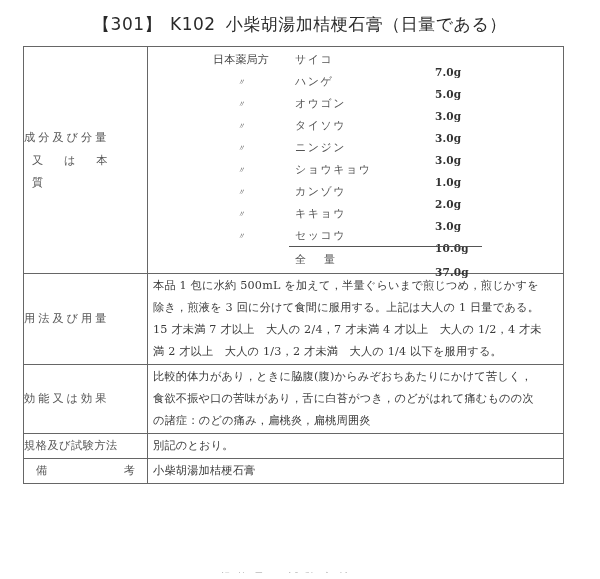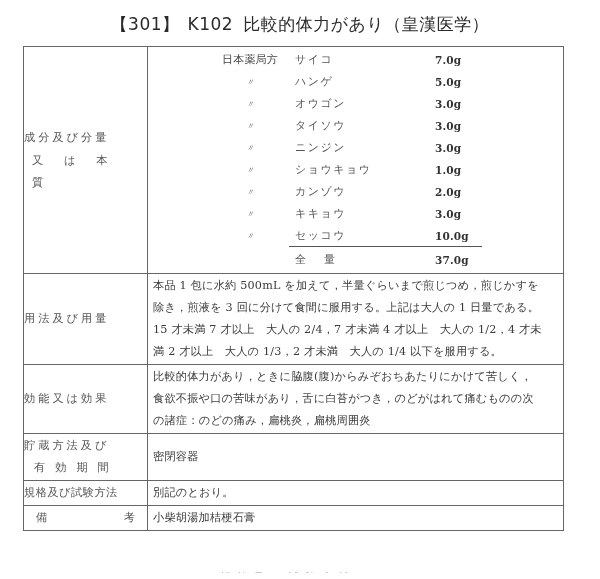--- a/index.html
+++ b/index.html
@@ -63,21 +63,21 @@
     }
     .ingr-row {
       position: absolute;
       left: 0;
       height: 22px;
       width: 100%;
       font-size: 11px;
     }
     .ingr-src {
       position: absolute;
-      left: 64px;
+      left: 55px;
       width: 66px;
       text-align: center;
       color: #444;
     }
     .ingr-src.ditto {
       font-style: italic;
       font-size: 9px;
       color: #666;
     }
     .ingr-name {
@@ -87,20 +87,21 @@
       color: #555;
     }
     .ingr-amt {
       position: absolute;
       left: 282px;
       width: 50px;
       text-align: left;
       color: #333;
       font-weight: bold;
       font-size: 10.5px;
+      margin-top: 12px;
     }
     .total-line {
       position: absolute;
       left: 136px;
       top: 198px;
       width: 193px;
       border-top: 1.4px solid #555;
     }
     .total-name { letter-spacing: 18px; }
     .footer-cut {
@@ -112,21 +113,21 @@
       overflow: hidden;
       color: #999;
       font-size: 11px;
       letter-spacing: 6px;
     }
   </style>
 </head>
 <body>
 
 <div class="title">
-  <span>【301】</span><span class="code">K102</span><span>比較的体力があり（皇漢医学）</span>
+  <span>【301】</span><span class="code">K102</span><span>小柴胡湯加桔梗石膏（日量である）</span>
 </div>
 
 <table class="mono">
   <tbody>
       <tr style="height:226px;">
     <td class="label">
       <div>成分及び分量</div>
       <div style="letter-spacing:9px;padding-left:8px;font-family:Liberation Serif, serif;">又 は 本 質</div>
     </td>
     <td class="content">
@@ -198,27 +199,20 @@
 
   <tr style="height:67px;">
     <td class="label">効能又は効果</td>
     <td class="content">
       <div>比較的体力があり，ときに脇腹(腹)からみぞおちあたりにかけて苦しく，</div>
       <div>食欲不振や口の苦味があり，舌に白苔がつき，のどがはれて痛むものの次</div>
       <div>の諸症：のどの痛み，扁桃炎，扁桃周囲炎</div>
     </td>
   </tr>
 
-  <tr style="height:47px;">
-    <td class="label">
-      <div>貯蔵方法及び</div>
-      <div style="letter-spacing:10px;padding-left:10px;">有効期間</div>
-    </td>
-    <td class="content">密閉容器</td>
-  </tr>
 
   <tr style="height:23px;">
     <td class="label tight">規格及び試験方法</td>
     <td class="content">別記のとおり。</td>
   </tr>
 
   <tr style="height:23px;">
     <td class="label" style="text-align:left;padding:0 12px;letter-spacing:0;">
       <span>備</span>
       <span style="float:right;">考</span>

